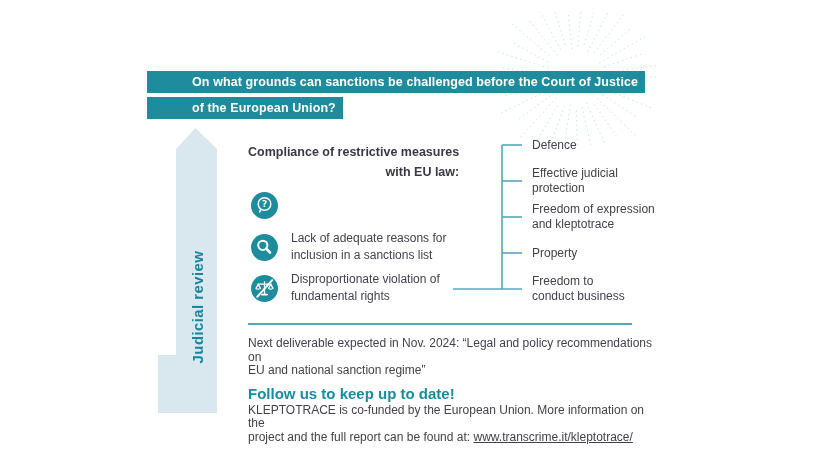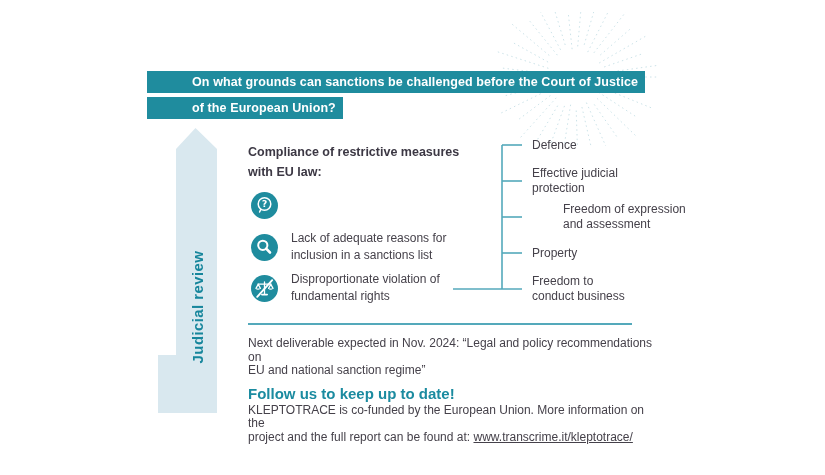--- a/index.html
+++ b/index.html
@@ -17,33 +17,33 @@
   #bar2{top:97px;}
 
   
   #arrow-shape{position:absolute;left:155px;top:125px;z-index:1;}
   #arrow-label{position:absolute;left:139px;top:297px;width:115px;height:20px;
        transform:rotate(-90deg);display:flex;align-items:center;justify-content:center;
        color:#17869c;font-weight:bold;font-size:15px;letter-spacing:.4px;white-space:nowrap;z-index:2;}
 
   
   #heading{position:absolute;left:248px;top:143px;font-size:12.5px;font-weight:bold;
-       color:#3c3844;line-height:19.5px;}
+       color:#3c3844;line-height:19.5px;text-align:right;}
 
   
   .ground{position:absolute;left:251px;height:40px;display:flex;align-items:center;gap:13px;}
   #ground-0{top:185px;} #ground-1{top:227px;} #ground-2{top:268px;}
   .icon-circle{width:27px;height:27px;border-radius:50%;background:#1f8c9e;flex:0 0 27px;
        display:flex;align-items:center;justify-content:center;}
   .ground-text{font-size:12px;line-height:17px;color:#45414a;}
 
   
   #bracket{position:absolute;left:440px;top:130px;}
   .right-item{position:absolute;left:532px;font-size:12px;line-height:15px;color:#45414a;}
-  #right-0{top:138px;} #right-1{top:166px;} #right-2{top:202px;margin-left:31px;} #right-3{top:246px;} #right-4{top:274px;}
+  #right-0{top:138px;} #right-1{top:166px;} #right-2{top:202px;} #right-3{top:246px;} #right-4{top:274px;}
 
   
   #divider{position:absolute;left:248px;top:323px;width:384px;height:2px;background:#54a9bb;}
   #footer{position:absolute;left:248px;top:337px;width:410px;}
   .f-line{font-size:12px;line-height:13.5px;color:#45414a;}
   #follow-line{font-size:15px;line-height:13px;color:#1b8ba0;font-weight:bold;margin:9px 0 4px 0;}
   .link{color:inherit;text-decoration:underline;cursor:pointer;}
 </style>
 </head>
 <body>
@@ -160,21 +160,21 @@
 
   <div class="right-item" id="right-0">
     <div>Defence</div>
   </div>
   <div class="right-item" id="right-1">
     <div>Effective judicial</div>
     <div>protection</div>
   </div>
   <div class="right-item" id="right-2">
     <div>Freedom of expression</div>
-    <div>and assessment</div>
+    <div>and kleptotrace</div>
   </div>
   <div class="right-item" id="right-3">
     <div>Property</div>
   </div>
   <div class="right-item" id="right-4">
     <div>Freedom to</div>
     <div>conduct business</div>
   </div>
 
   <div id="divider"></div>

